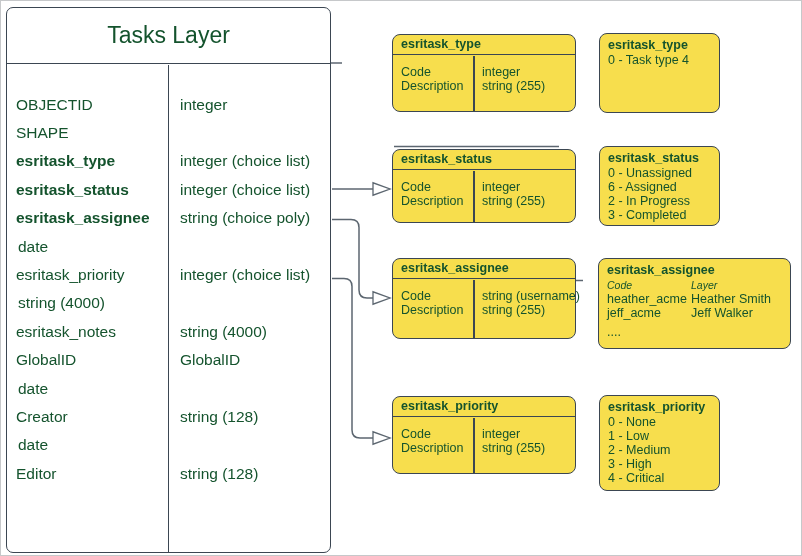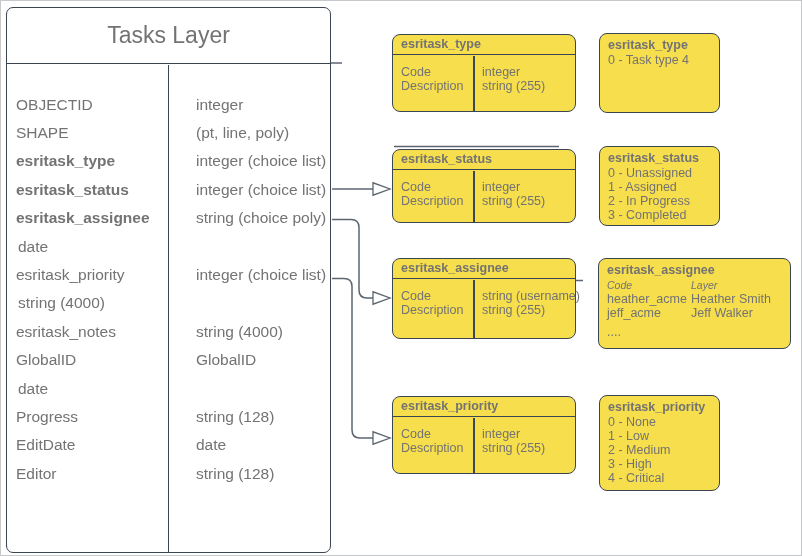--- a/index.html
+++ b/index.html
@@ -1,28 +1,28 @@
 <!DOCTYPE html>
 <html><head>
 <meta charset="utf-8">
 <style>
   html,body{margin:0;padding:0;background:#ffffff;}
   .canvas{
     position:relative;width:802px;height:556px;background:#ffffff;
     border:1px solid #c6c8ca;box-sizing:border-box;overflow:hidden;
-    font-family:"Liberation Sans",sans-serif;color:#737373;
+    font-family:"Liberation Sans",sans-serif;color:#14532d;
   }
   
   .tasks-layer{position:absolute;left:5px;top:6px;width:325px;height:546px;
     border:1.5px solid #3b4652;border-radius:7px;background:#fff;box-sizing:border-box;}
   .tl-header{height:55px;display:flex;align-items:center;justify-content:center;
     font-size:23px;border-bottom:1.5px solid #3b4652;}
   .tl-body{position:absolute;top:56.5px;left:0;right:0;bottom:0;padding-top:26px;}
   .tl-col-divider{position:absolute;left:160.5px;top:0;bottom:0;width:1.5px;background:#3b4652;}
-  .tl-row{display:flex;height:28.4px;align-items:center;font-size:15.5px;gap:16px;}
+  .tl-row{display:flex;height:28.4px;align-items:center;font-size:15.5px;}
   .tl-name{width:162px;padding-left:9px;box-sizing:border-box;white-space:nowrap;}
   .tl-type{padding-left:11px;white-space:nowrap;}
   .tl-row.key .tl-name{font-weight:bold;}
   
   .dt{position:absolute;left:391px;width:184px;background:#f7de4d;
     border:1.5px solid #3b4652;border-radius:8px;box-sizing:border-box;font-size:12.5px;}
   .dt-title{height:19px;line-height:19px;padding-left:8px;font-weight:bold;
     border-bottom:1.5px solid #3b4652;white-space:nowrap;}
   .dt-body{position:absolute;top:20.5px;left:0;right:0;bottom:0;}
   .dt-divider{position:absolute;left:80px;top:0;bottom:0;width:1.5px;background:#3b4652;}
@@ -50,21 +50,20 @@
     <div class="tl-header">Tasks Layer</div>
     <div class="tl-body">
       <div class="tl-col-divider"></div>
 
       <div class="tl-row">
         <span class="tl-name">OBJECTID</span>
         <span class="tl-type">integer</span>
       </div>
       <div class="tl-row">
         <span class="tl-name">SHAPE</span>
-        <span class="tl-type">(pt, line, poly)</span>
       </div>
       <div class="tl-row key">
         <span class="tl-name">esritask_type</span>
         <span class="tl-type">integer (choice list)</span>
       </div>
       <div class="tl-row key">
         <span class="tl-name">esritask_status</span>
         <span class="tl-type">integer (choice list)</span>
       </div>
       <div class="tl-row key">
@@ -86,25 +85,24 @@
         <span class="tl-type">string (4000)</span>
       </div>
       <div class="tl-row">
         <span class="tl-name">GlobalID</span>
         <span class="tl-type">GlobalID</span>
       </div>
       <div class="tl-row">
         <span class="tl-type">date</span>
       </div>
       <div class="tl-row">
-        <span class="tl-name">Progress</span>
+        <span class="tl-name">Creator</span>
         <span class="tl-type">string (128)</span>
       </div>
       <div class="tl-row">
-        <span class="tl-name">EditDate</span>
         <span class="tl-type">date</span>
       </div>
       <div class="tl-row">
         <span class="tl-name">Editor</span>
         <span class="tl-type">string (128)</span>
       </div>
     </div>
   </div>
 
   <div class="dt" style="top:33px;height:78px;">
@@ -168,21 +166,21 @@
   </div>
 
   <div class="vl" style="top:32px;height:80px;">
     <div class="vl-title">esritask_type</div>
     <div>0 - Task type 4</div>
   </div>
 
   <div class="vl" style="top:145px;height:80px;">
     <div class="vl-title">esritask_status</div>
     <div>0 - Unassigned</div>
-    <div>1 - Assigned</div>
+    <div>6 - Assigned</div>
     <div>2 - In Progress</div>
     <div>3 - Completed</div>
   </div>
 
   <div class="vl" style="top:257px;height:91px;left:597px;width:193px;">
     <div class="vl-title">esritask_assignee</div>
     <div class="vl-grid">
       <div class="vl-colhead">Code</div>
       <div class="vl-colhead">Layer</div>
       <div>heather_acme</div>

